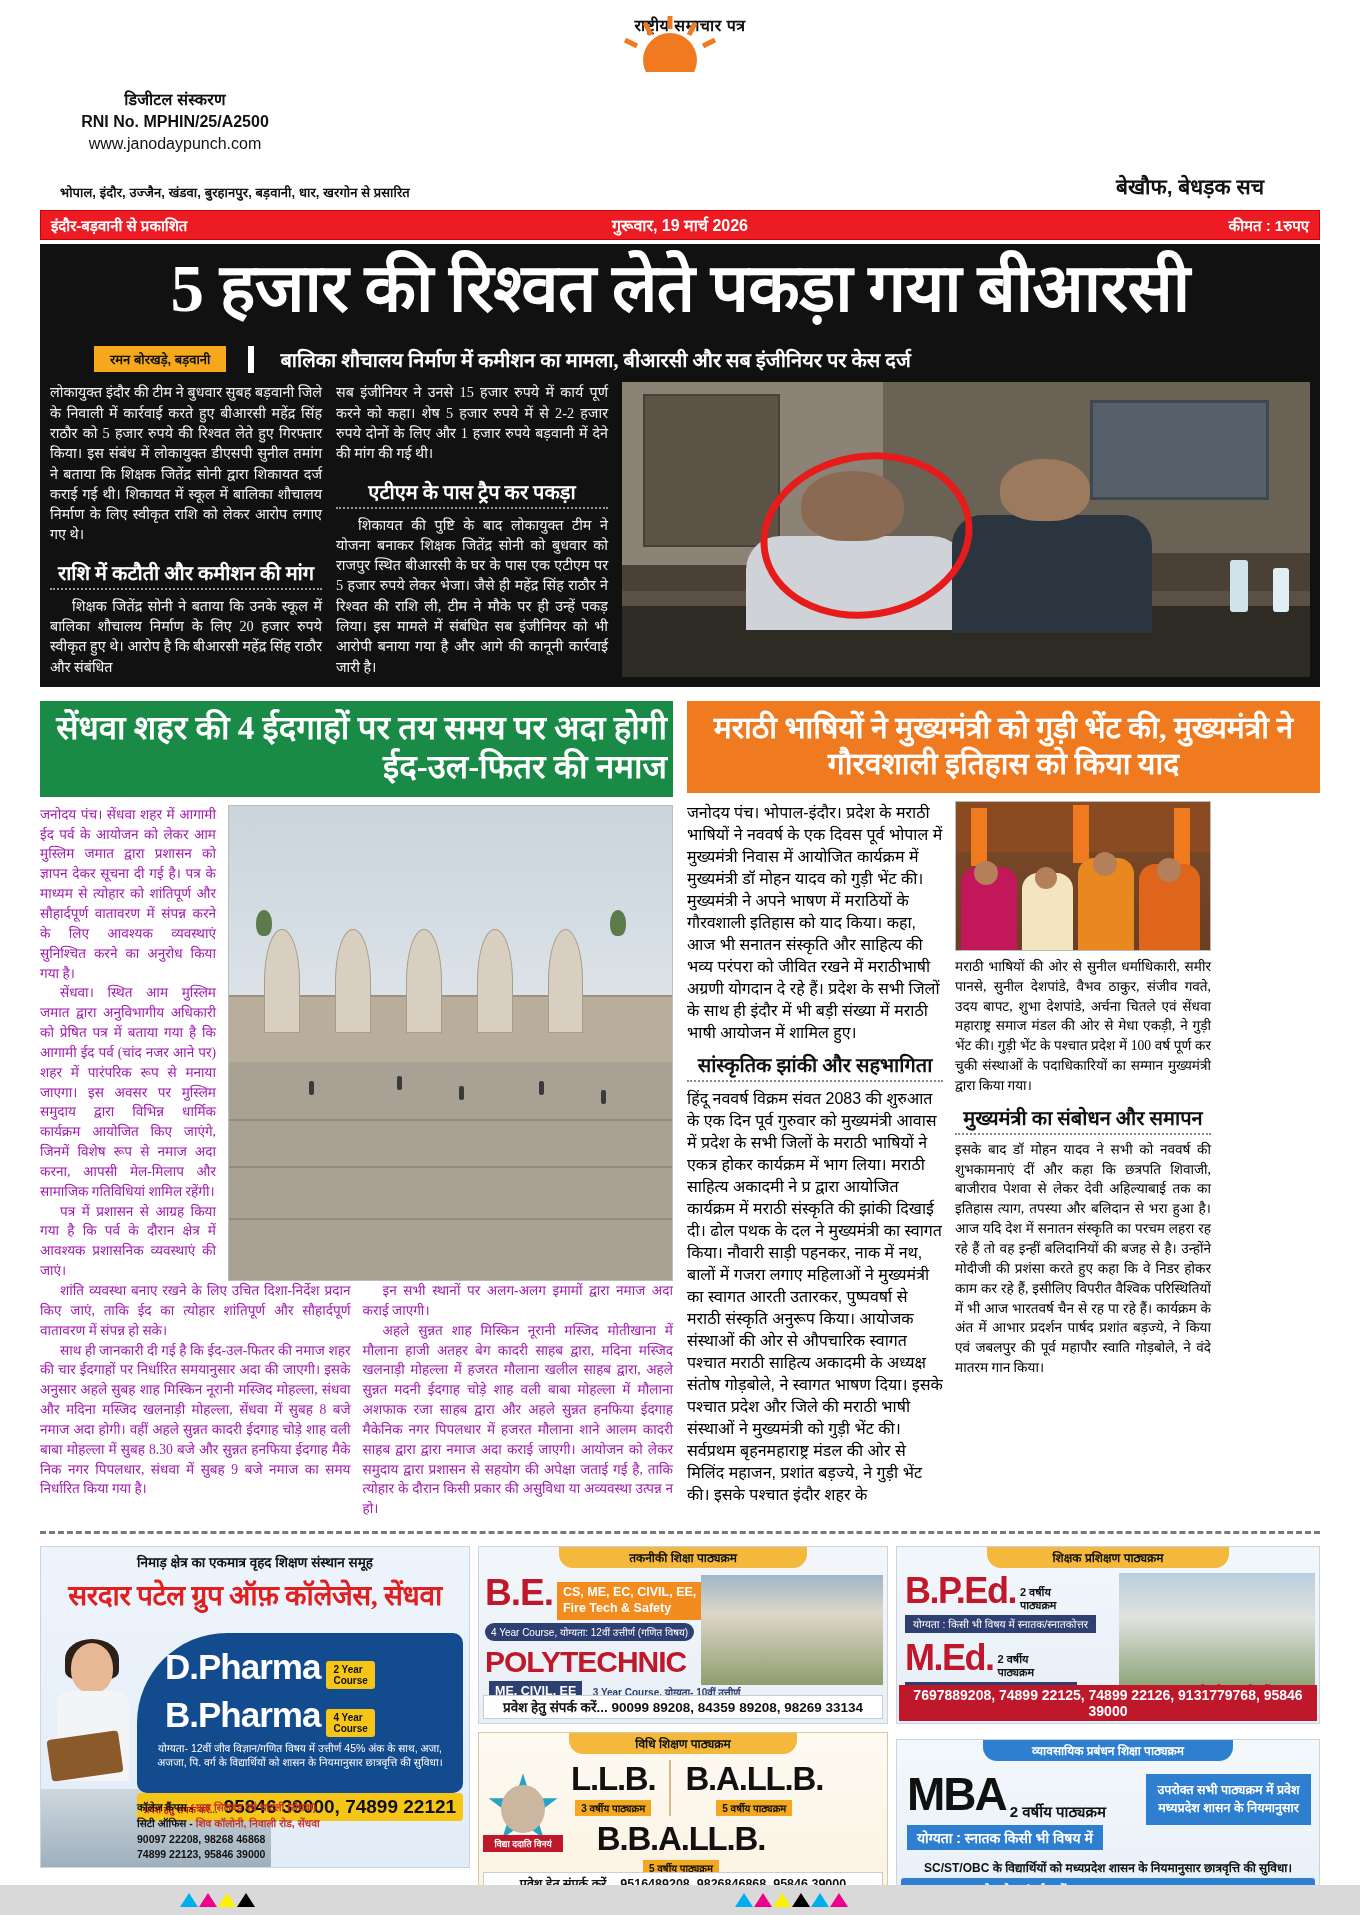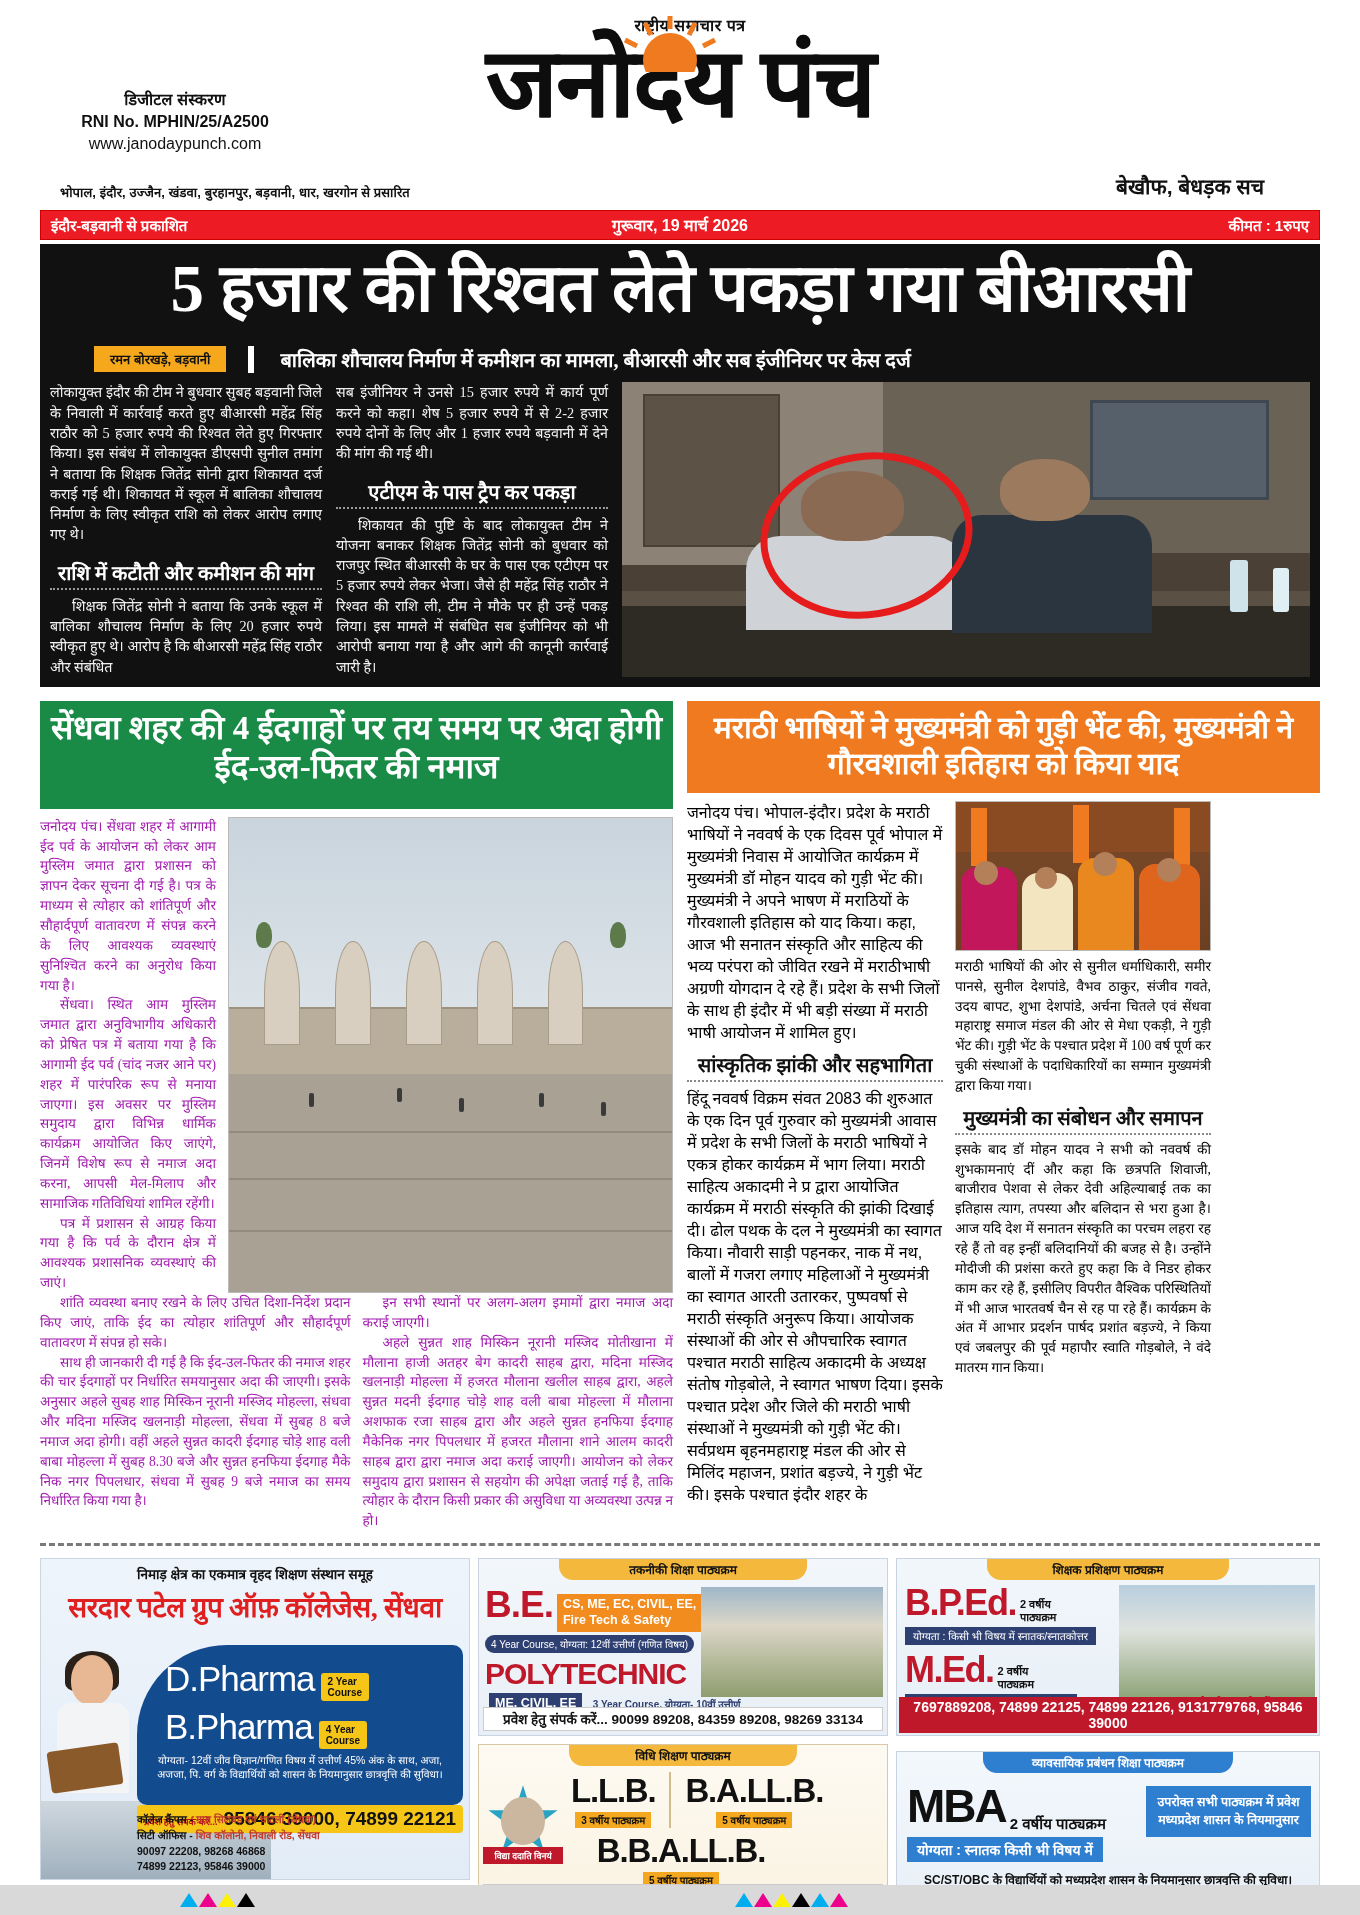--- a/index.html
+++ b/index.html
@@ -149,24 +149,24 @@
   .ph-circle{
     position:absolute; left:20%; top:24%; width:31%; height:56%;
     border:7px solid #e61b1b; border-radius:50%;
     transform: rotate(-9deg);
   }
 
   
   .mid { display: flex; gap: 14px; margin: 14px 40px 0 40px; }
   .mid-col { width: 50%; }
   .hd-green {
-    background: #1a8a47; color: #fff; text-align: center;
+    background: #1a8a47; color: #fff; text-align: right;
     font-family: "Liberation Serif", "DejaVu Serif", serif;
     font-weight: bold; font-size: 33px; line-height: 1.18;
-    padding: 8px 6px 22px 6px;
+    padding: 8px 6px 10px 6px;
   }
   .hd-orange {
     background: #f07a20; color: #fff; text-align: center;
     font-family: "Liberation Serif", "DejaVu Serif", serif;
     font-weight: bold; font-size: 30px; line-height: 1.2;
     padding: 9px 6px 11px 6px;
   }
   .story-top { display: flex; gap: 12px; margin-top: 8px; }
   .st-text { width: 176px; }
   .st-text-wide { width: 256px; }
@@ -215,21 +215,21 @@
   .spgc { background: linear-gradient(180deg,#eef4fb 0%,#e2ecf7 100%); border:1px solid #cbd6e2; height: 322px; position:relative; }
   .spgc-top { text-align:center; font-size:13.5px; font-weight:bold; color:#111; padding-top:6px; }
   .spgc-name {
     text-align:center; font-family:"Liberation Serif","DejaVu Serif",serif;
     font-size:28px; font-weight:bold; color:#e02020; margin-top:4px; letter-spacing:-.4px;
   }
   .spgc-blue {
     position:absolute; left:96px; right:6px; top:86px; bottom:74px;
     background:#134b8f; border-radius:90px 10px 10px 10px;
   }
-  .spgc-course { color:#fff; font-size:35px; font-weight:normal; letter-spacing:-1px; margin-left:28px; }
+  .spgc-course { color:#fff; font-size:35px; font-weight:bold; letter-spacing:-1px; margin-left:28px; }
   .badge { background:#f5c518; color:#111; font-size:10px; font-weight:bold; line-height:1.1; padding:3px 7px; border-radius:3px; display:inline-block; vertical-align:middle; margin-left:6px;}
   .spgc-elig { color:#fff; font-size:10.5px; text-align:center; line-height:1.35; padding:4px 12px 0 12px; }
   .spgc-phone { position:absolute; left:96px; right:6px; bottom:46px; background:#f5c518; color:#111; font-size:19px; font-weight:bold; text-align:center; padding:3px 0; border-radius:4px;}
   .spgc-phone .sm { font-size:9.5px; font-weight:bold; color:#b8121b; margin-right:6px; }
   .spgc-addr { position:absolute; left:96px; right:4px; bottom:4px; font-size:10.5px; color:#c0392b; font-weight:bold; line-height:1.5;}
   .spgc-addr b { color:#111; }
   .spgc-girl {
     position:absolute; left:6px; top:96px; width:92px; height:150px;
   }
   .girl-head{ position:absolute; left:24px; top:0; width:42px; height:50px; background:#e8b894; border-radius:50% 50% 45% 45%; }
@@ -303,21 +303,20 @@
       <svg class="sun" viewBox="0 0 110 56">
         <circle cx="55" cy="44" r="27" fill="#f07a20"></circle>
         <g stroke="#f07a20" stroke-width="5" stroke-linecap="butt">
           <line x1="55" y1="0" x2="55" y2="13"></line>
           <line x1="30" y1="7" x2="36" y2="19"></line>
           <line x1="80" y1="7" x2="74" y2="19"></line>
           <line x1="10" y1="24" x2="22" y2="30"></line>
           <line x1="100" y1="24" x2="88" y2="30"></line>
         </g>
       </svg>
-      <div class="mh-title">जनोदय पंच</div>
     </div>
 
     <div class="mh-tag">बेखौफ, बेधड़क सच</div>
     <div class="mh-cities">भोपाल, इंदौर, उज्जैन, खंडवा, बुरहानपुर, बड़वानी, धार, खरगोन से प्रसारित</div>
   </div>
 
   <div class="datebar">
     <span class="dl">इंदौर-बड़वानी से प्रकाशित</span>
     <span class="dc">गुरूवार, 19 मार्च 2026</span>
     <span class="dr">कीमत : 1रुपए</span>

